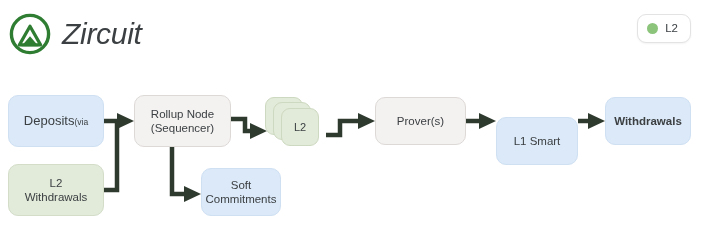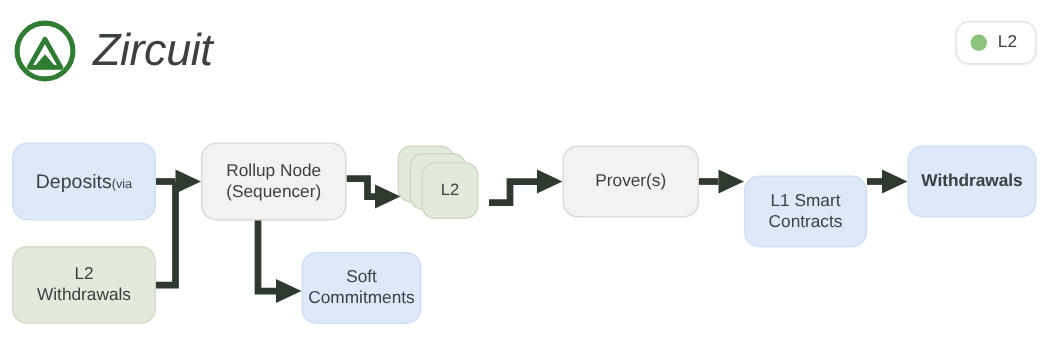--- a/index.html
+++ b/index.html
@@ -201,20 +201,19 @@
       <span>L2</span>
     </span>
   </div>
 
   <div class="node node-off" style="left:375px; top:97px; width:91px; height:48px;">
     <span>Prover(s)</span>
   </div>
 
   <div class="node node-l1" style="left:496px; top:97px; width:82px; height:48px; flex-direction:column;margin-top:20px;">
     <span>L1 Smart</span>
-    <span>Contracts</span>
   </div>
 
   <div class="node node-l1" style="left:605px; top:97px; width:86px; height:48px;font-weight:bold;">
     <span>Withdrawals</span>
   </div>
 
 </div>
 
 </body></html>

